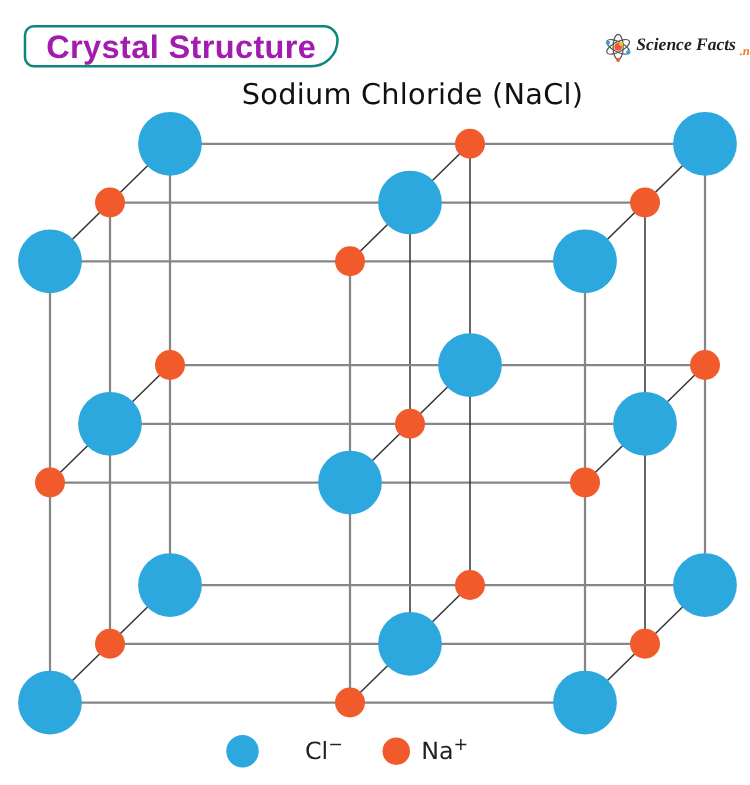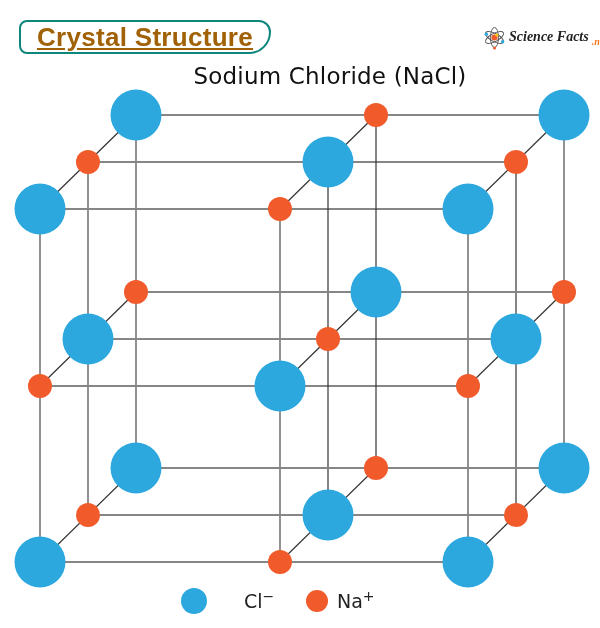--- a/index.html
+++ b/index.html
@@ -47,21 +47,21 @@
   .legend-label{font-size:19px;color:#222222;margin-left:9px;}
   .legend-label sup{font-size:14px;line-height:0;vertical-align:super;letter-spacing:0;}
   #legend-cl{left:181px;top:588px;gap:28px;}
   #legend-na{left:306px;top:590px;}
 </style>
 </head>
 <body>
 
 <div class="page">
 
-  <div class="badge" style="border-color: rgb(13, 134, 123); color: #a16207; text-decoration: underline;">
+  <div class="badge" style="border-color: rgb(13, 134, 123); color: #a21caf;">
     <span>Crystal Structure</span>
   </div>
 
   <div class="logo">
     <svg width="23" height="25" viewBox="0 0 24 26">
       <g fill="none" stroke="#555555" stroke-width="1">
         <ellipse cx="12" cy="13" rx="10.5" ry="4.2" transform="rotate(90 12 13)"></ellipse>
         <ellipse cx="12" cy="13" rx="10.5" ry="4.2" transform="rotate(28 12 13)"></ellipse>
         <ellipse cx="12" cy="13" rx="10.5" ry="4.2" transform="rotate(152 12 13)"></ellipse>
       </g>

